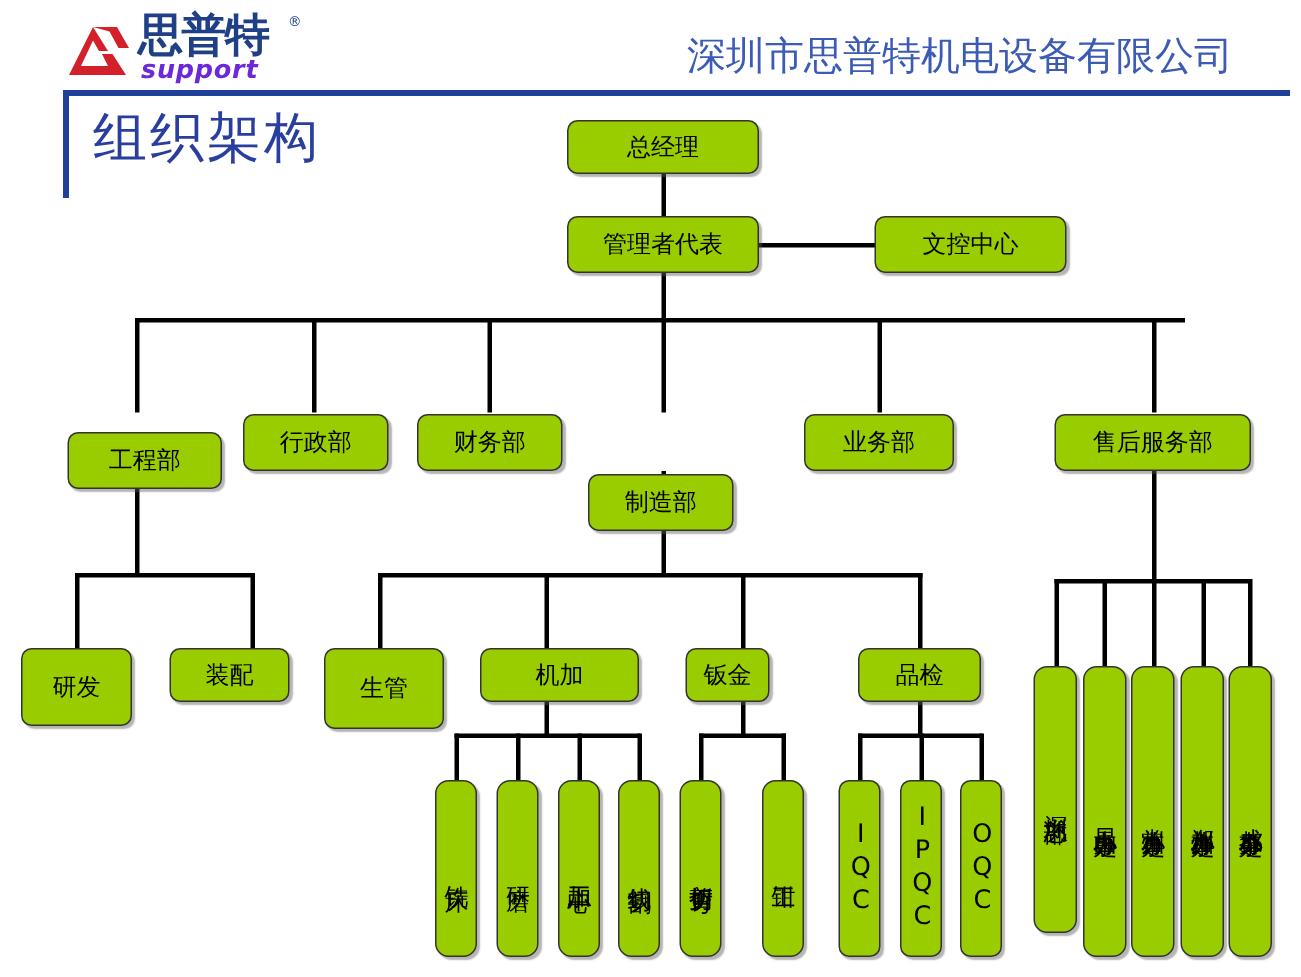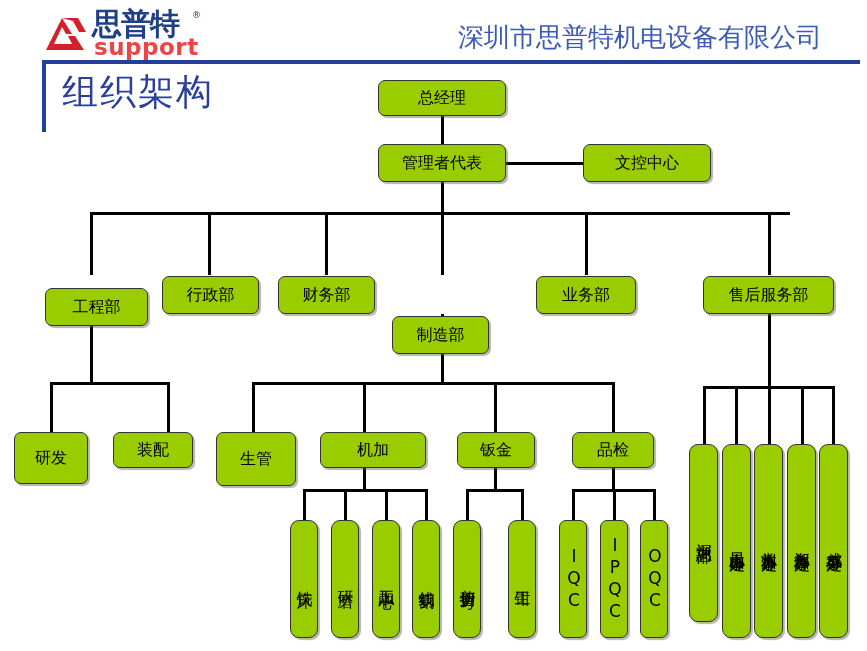--- a/index.html
+++ b/index.html
@@ -51,23 +51,24 @@
     left: 150px;
     top: 2px;
     font-size: 9px;
     color: #1f3f86;
   }
   .logo-en {
     position: absolute;
     left: 52px;
     top: 30px;
     font-family: "DejaVu Sans", "Liberation Sans", sans-serif;
-    font-size: 23px;
+    font-size: 17px;
     font-weight: bold;
-    color: #ef4444;
+    font-style: italic;
+    color: #6d28d9;
     letter-spacing: 0.5px;
     line-height: 18px;
     white-space: nowrap;
   }
 
   #company-name {
     position: absolute;
     left: 430px;
     top: 20px;
     width: 420px;
@@ -232,21 +233,21 @@
   <div class="node" style="left:278px; top:276px; width:97px; height:38px;">财务部</div>
   <div class="node" style="left:392px; top:276px; width:97px; height:38px;margin-top:40px;">制造部</div>
   <div class="node" style="left:536px; top:276px; width:100px; height:38px;">业务部</div>
   <div class="node" style="left:703px; top:276px; width:131px; height:38px;">售后服务部</div>
 
   <div class="node" style="left:14px; top:432px; width:74px; height:52px;">研发</div>
   <div class="node" style="left:113px; top:432px; width:80px; height:36px;">装配</div>
 
   <div class="node" style="left:216px; top:432px; width:80px; height:54px;">生管</div>
   <div class="node" style="left:320px; top:432px; width:106px; height:36px;">机加</div>
-  <div class="node" style="left:457px; top:432px; width:78px; height:36px;">钣金</div>
+  <div class="node" style="left:457px; top:432px; width:56px; height:36px;">钣金</div>
   <div class="node" style="left:572px; top:432px; width:82px; height:36px;">品检</div>
 
   <div class="node vert" style="left:290px; top:520px; width:28px; height:118px;">铣床</div>
   <div class="node vert" style="left:331px; top:520px; width:28px; height:118px;">研磨</div>
   <div class="node vert" style="left:372px; top:520px; width:28px; height:118px;">加工中心</div>
   <div class="node vert" style="left:412px; top:520px; width:28px; height:118px;">线切割</div>
 
   <div class="node vert" style="left:453px; top:520px; width:28px; height:118px;">剪切折弯</div>
   <div class="node vert" style="left:508px; top:520px; width:28px; height:118px;">钳工</div>
 

